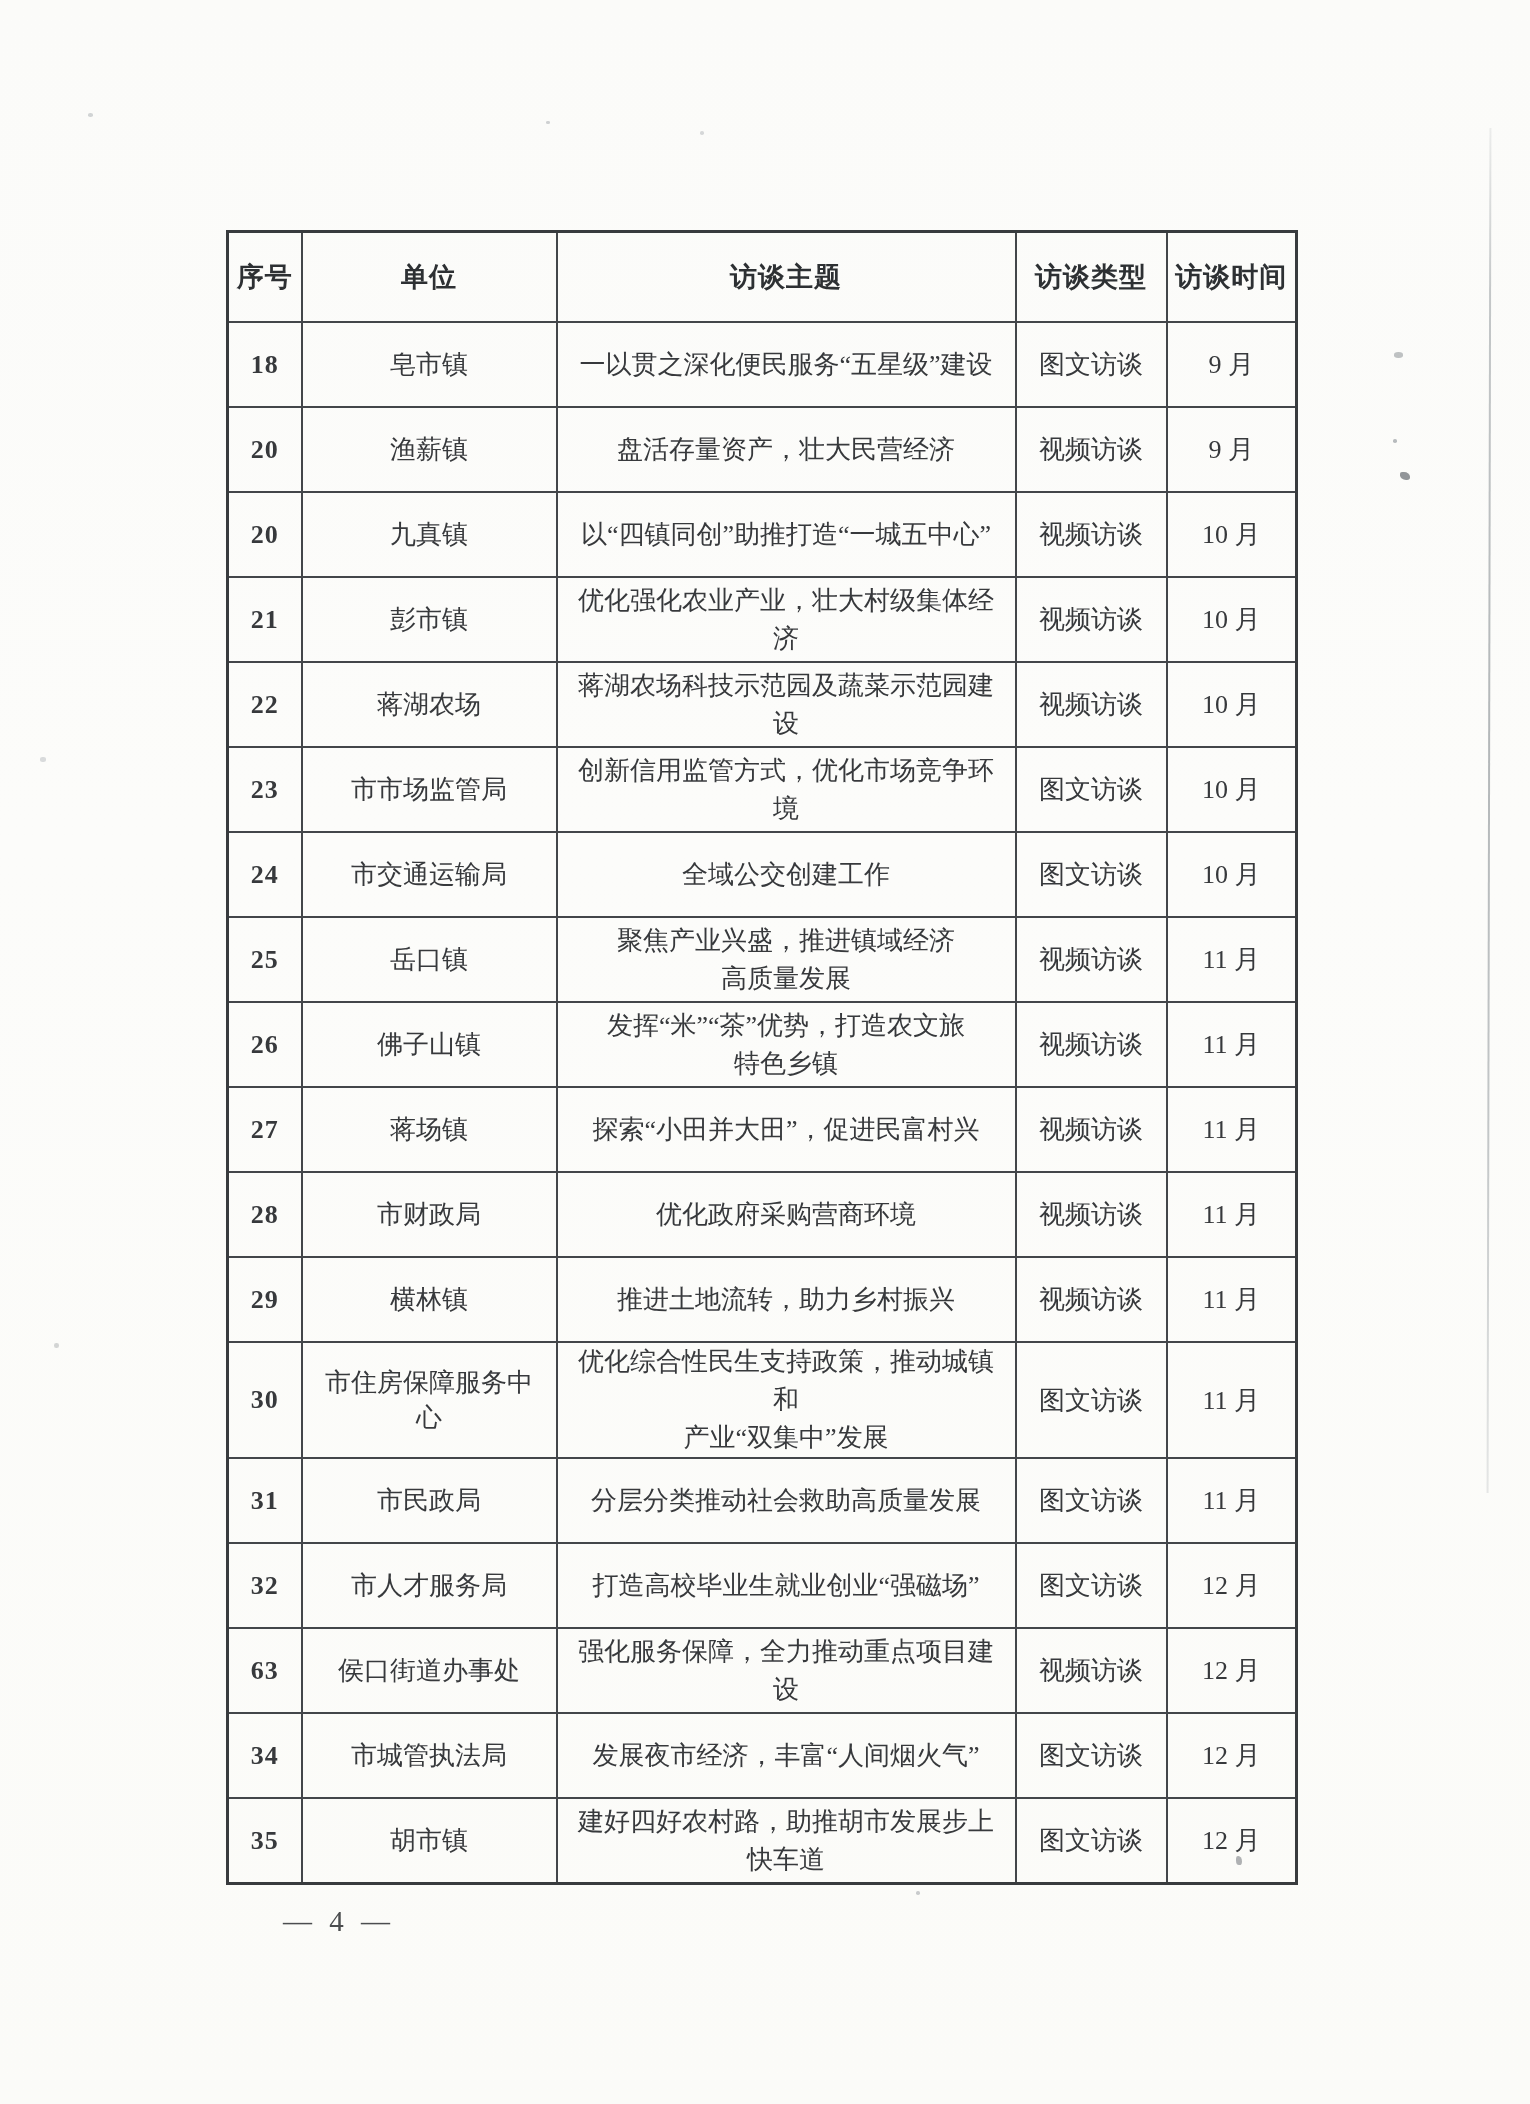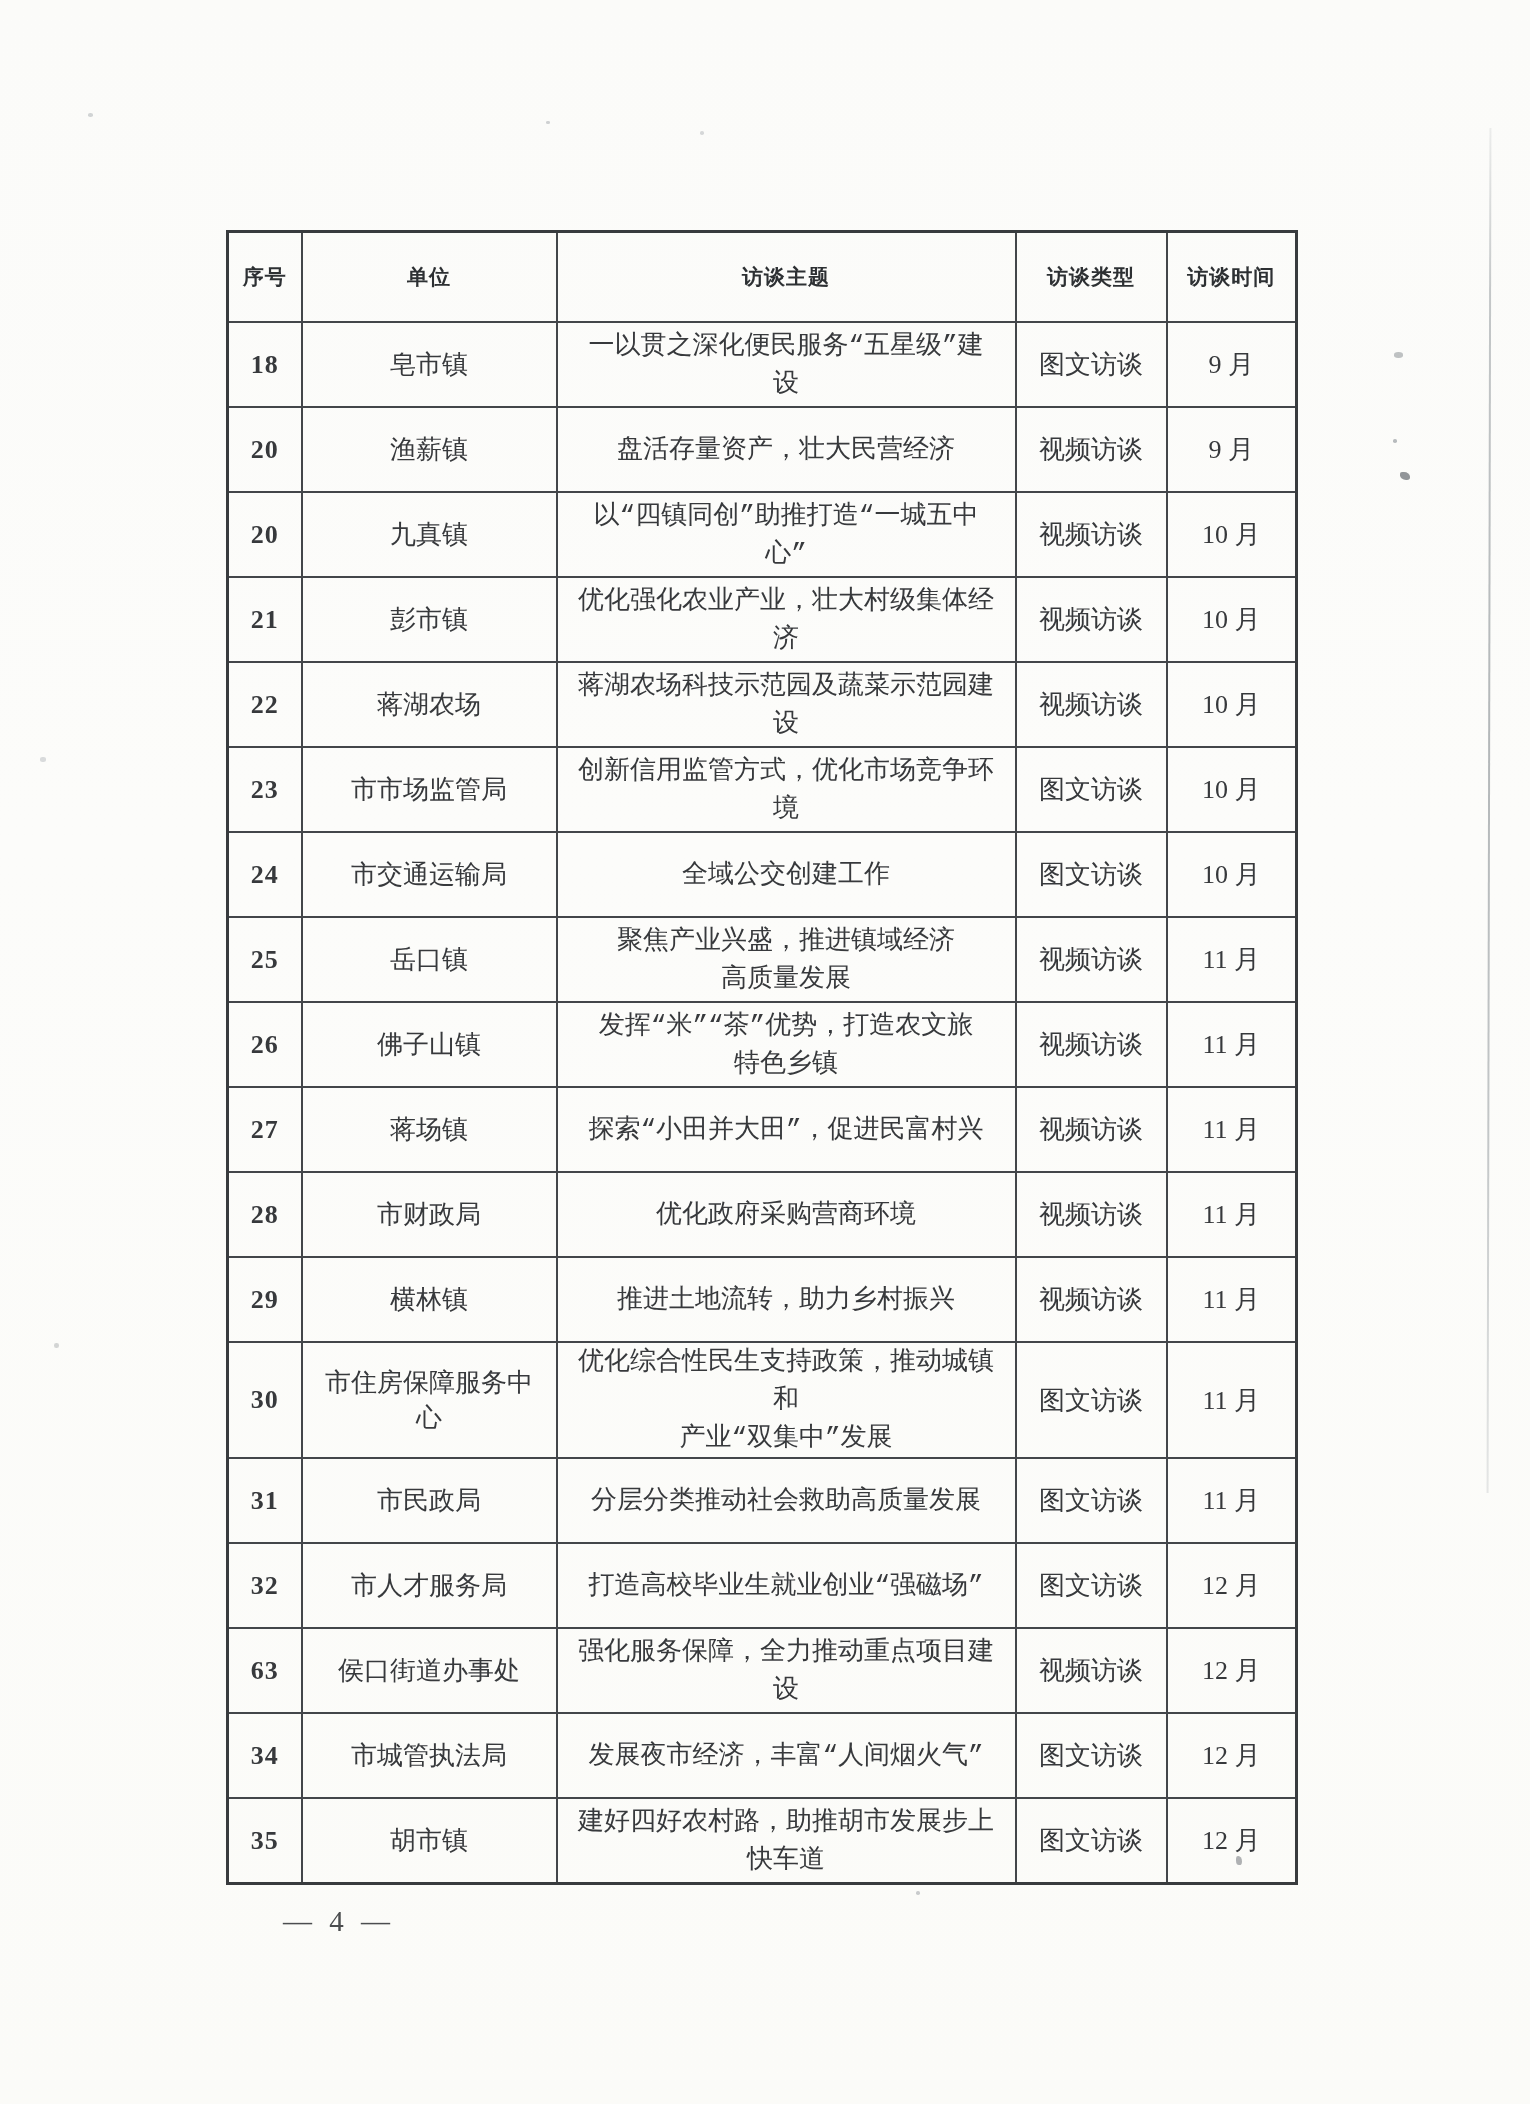--- a/index.html
+++ b/index.html
@@ -19,28 +19,28 @@
     border:3px solid #383b3e;
   }
   table.sched th,table.sched td{
     border:2px solid #43464a;
     text-align:center;vertical-align:middle;
     overflow:hidden;
   }
   table.sched thead th{
     height:86px;
     font-family:"Liberation Sans","DejaVu Sans",sans-serif;
-    font-weight:600;font-size:21px;color:#2d3033;
+    font-weight:600;font-size:27px;color:#2d3033;
     letter-spacing:1px;
   }
   table.sched tbody td{
     height:81px;font-size:26px;color:#37393c;
   }
   td.c-index{font-size:25px;letter-spacing:1px;font-weight:bold;}
-  td.c-topic{line-height:38px;white-space:pre-line;padding:0 20px;font-family:Liberation Mono, monospace;}
+  td.c-topic{line-height:38px;white-space:pre-line;padding:0 20px;}
   td.c-unit{padding:0 20px;}
   .page-footer{
     position:absolute;left:283px;top:1905px;
     font-size:29px;color:#4b4d4f;letter-spacing:5px;
     white-space:pre;
   }
   .paper-edge{
     position:absolute;left:1488px;top:128px;width:2px;height:1365px;
     background:linear-gradient(180deg,
       rgba(150,156,160,0.15) 0%,

